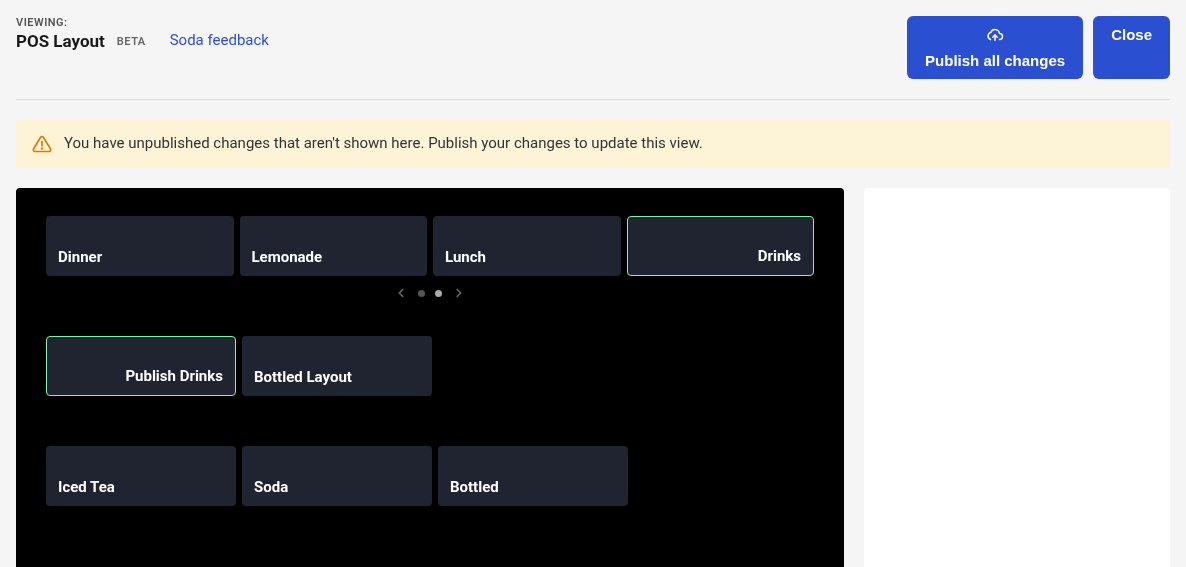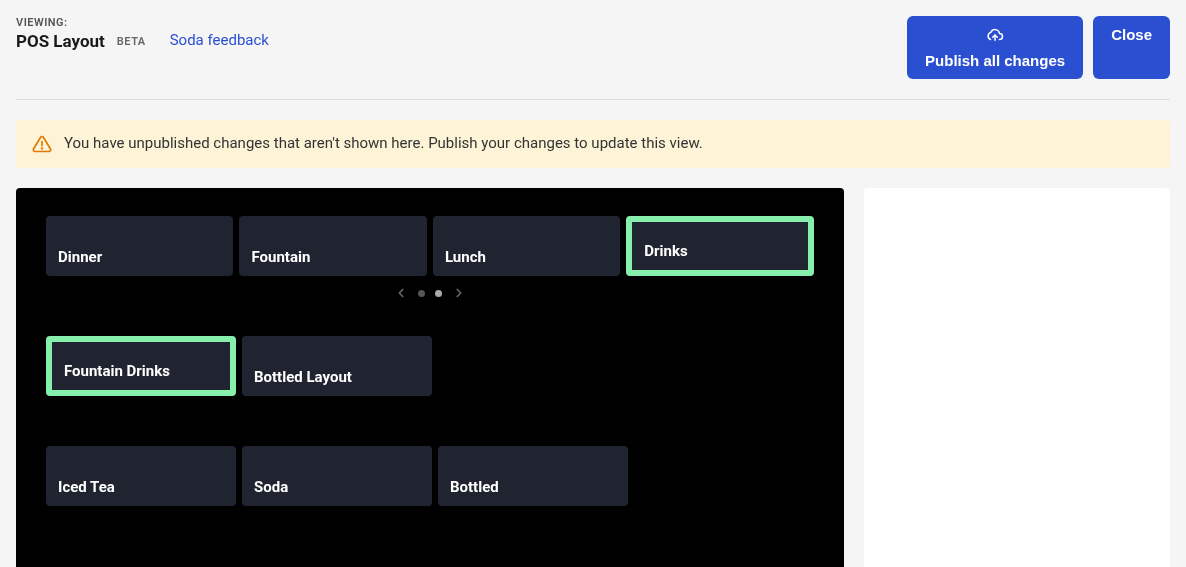--- a/index.html
+++ b/index.html
@@ -115,21 +115,22 @@
       width: 190px;
       height: 60px;
       display: flex;
       align-items: flex-end;
       padding: 10px 12px;
       font-weight: 700;
       font-size: 15px;
       cursor: pointer;
     }
     .tile.selected {
-      border: 6px solid #86efac;
+      border: 1px solid #86efac;
+      justify-content: flex-end;
     }
     .pager {
       display: flex;
       align-items: center;
       justify-content: center;
       gap: 10px;
       margin-top: 6px;
       margin-bottom: 36px;
     }
     .pager .chev { color: #666; cursor: pointer; display:flex; align-items:center; }
@@ -180,21 +181,21 @@
   </div>
 
   <div class="main-row">
     <div class="pos-panel">
 
       <div class="tile-row">
         <div class="tile">
             <span>Dinner</span>
           </div>
         <div class="tile">
-            <span>Fountain</span>
+            <span>Lemonade</span>
           </div>
         <div class="tile">
             <span>Lunch</span>
           </div>
         <div class="tile selected">
             <span>Drinks</span>
           </div>
       </div>
 
       <div class="pager">
@@ -207,21 +208,21 @@
         <span class="dot active"></span>
         <span class="chev">
           <svg width="14" height="14" viewBox="0 0 24 24" fill="none" stroke="currentColor" stroke-width="3" stroke-linecap="round" stroke-linejoin="round">
               <polyline points="9 18 15 12 9 6"></polyline>
             </svg>
         </span>
       </div>
 
       <div class="tile-row">
         <div class="tile selected">
-            <span>Fountain Drinks</span>
+            <span>Publish Drinks</span>
           </div>
         <div class="tile">
             <span>Bottled Layout</span>
           </div>
       </div>
 
       <div class="section-gap"></div>
 
       <div class="tile-row">
         <div class="tile">

